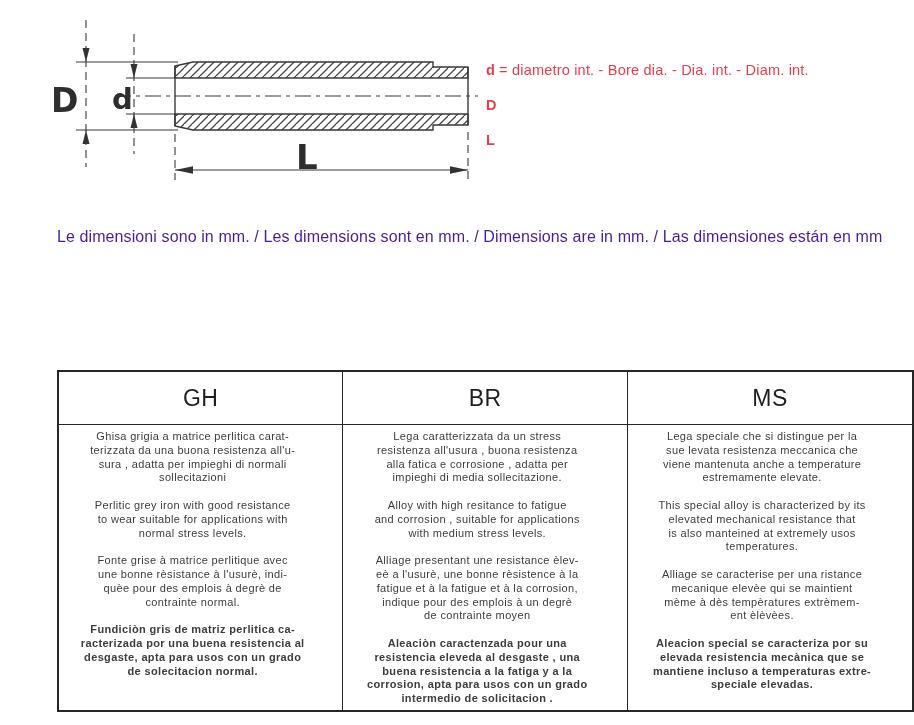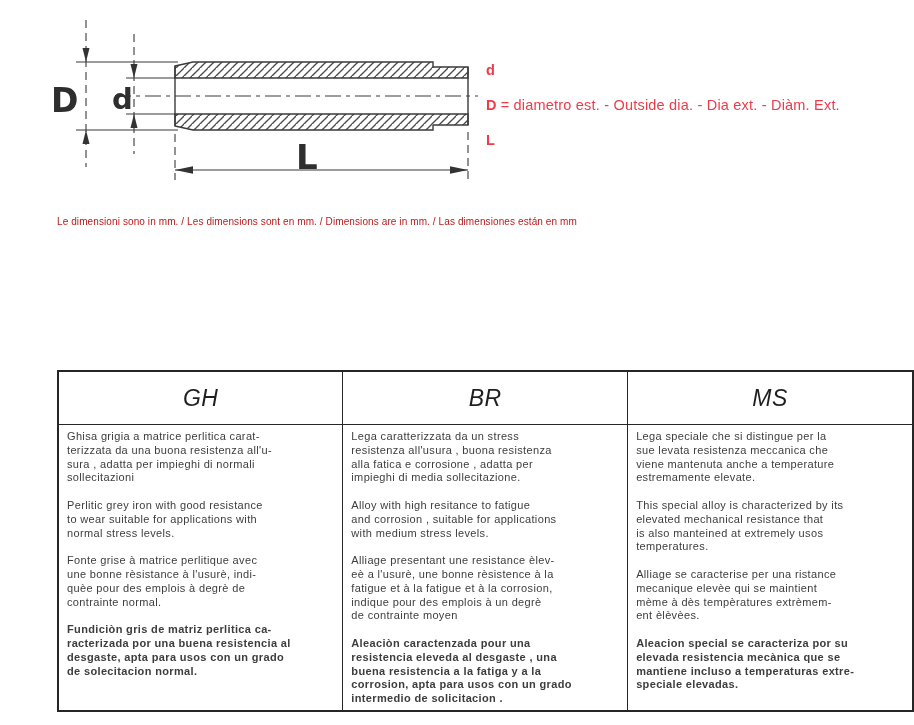--- a/index.html
+++ b/index.html
@@ -7,32 +7,33 @@
     position:relative;width:914px;height:725px;background:#ffffff;overflow:hidden;
     font-family:"Liberation Sans",sans-serif;
   }
   
   .drawing{position:absolute;left:40px;top:12px;width:440px;height:200px;}
   
   .legend{position:absolute;left:486px;top:52px;}
   .legend-line{height:35px;display:flex;align-items:center;font-size:14.5px;color:#ed3b4a;letter-spacing:.2px;}
   .legend-line .sym{font-weight:bold;margin-right:4px;}
   
-  .note{position:absolute;left:57px;top:216px;font-size:10px;color:#b91c1c;letter-spacing:.1px;white-space:nowrap;}
+  .note{position:absolute;left:57px;top:228px;font-size:16px;color:#4c1d95;letter-spacing:.1px;white-space:nowrap;}
   
   .materials{position:absolute;left:57px;top:370px;border-collapse:collapse;table-layout:fixed;}
   .materials th,.materials td{border:1.6px solid #262626;}
   .materials{border:2px solid #262626;}
   .materials th{
     width:266px;height:50px;text-align:center;vertical-align:middle;
-    font-size:23px;font-weight:normal;color:#1f1f1f;letter-spacing:.5px;font-style:italic;
+    font-size:23px;font-weight:normal;color:#1f1f1f;letter-spacing:.5px;
   }
   .materials td{
     width:266px;height:280px;vertical-align:top;
     padding:5px 24px 0 8px;
+    text-align:center;
   }
   .cell-par{
     font-size:11px;line-height:13.8px;color:#3d3d3d;letter-spacing:.35px;
     white-space:pre-line;margin:0 0 13.8px 0;
   }
   .cell-par:last-child{margin-bottom:0;font-weight:bold;}
 </style>
 </head>
 <body>
 
@@ -80,24 +81,24 @@
     <g fill="#2e2e2e" font-family="DejaVu Sans, sans-serif" font-weight="bold">
       <text x="11" y="100" font-size="33">D</text>
       <text x="72" y="97" font-size="29">d</text>
       <text x="256" y="157" font-size="34">L</text>
     </g>
   </svg>
 
   <div class="legend">
     <div class="legend-line">
       <span class="sym">d</span>
+      <span>= diametro int. - Bore dia. - Dia. int. - Diam. int.</span>
     </div>
     <div class="legend-line">
       <span class="sym">D</span>
-      <span>= diametro est. - Outside dia. - Dia ext. - Diàm. Ext.</span>
     </div>
     <div class="legend-line">
       <span class="sym">L</span>
     </div>
   </div>
 
   <div class="note">Le dimensioni sono in mm. / Les dimensions sont en mm. / Dimensions are in mm. / Las dimensiones están en mm</div>
 
   <table class="materials">
     <thead>

